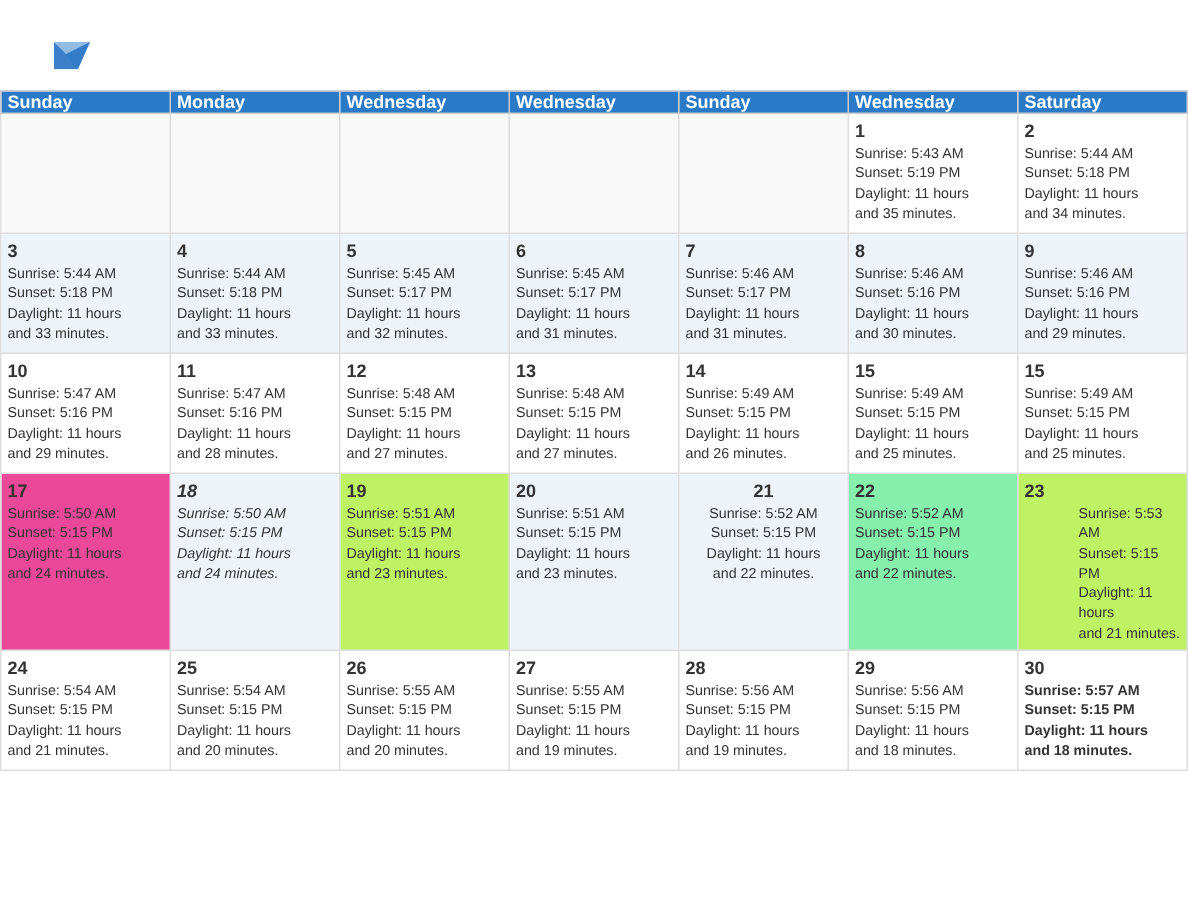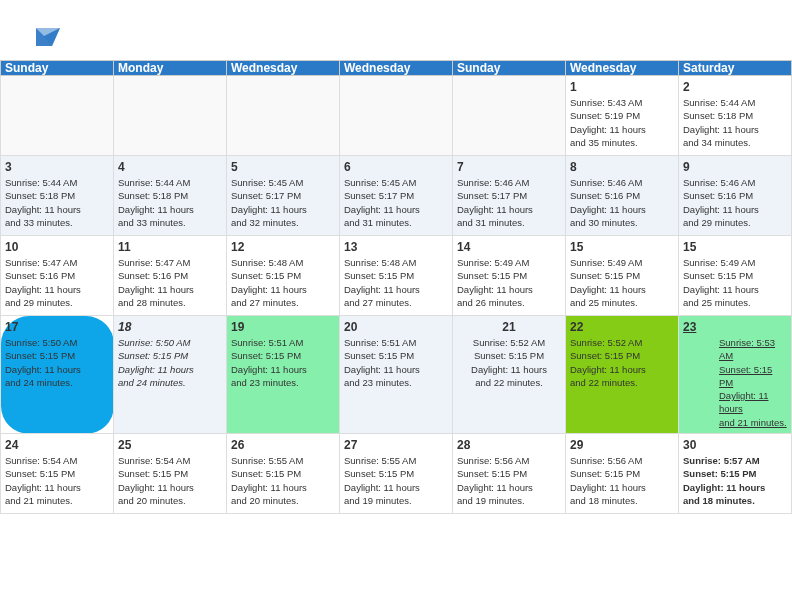--- a/index.html
+++ b/index.html
@@ -249,63 +249,63 @@
         </td>
         <td>
           <span class="day-num">15</span>
           <div class="day-info" style="white-space: pre-line;">Sunrise: 5:49 AM
 Sunset: 5:15 PM
 Daylight: 11 hours
 and 25 minutes.</div>
         </td>
       </tr>
       <tr>
-        <td style="background-color: #0ea5e9; border-radius: 28px;">
+        <td style="background-color: #ec4899;">
           <span class="day-num">17</span>
           <div class="day-info" style="white-space: pre-line;">Sunrise: 5:50 AM
 Sunset: 5:15 PM
 Daylight: 11 hours
 and 24 minutes.</div>
         </td>
         <td style="background-color: rgb(238, 243, 250); font-style: italic;">
           <span class="day-num">18</span>
           <div class="day-info" style="white-space: pre-line;">Sunrise: 5:50 AM
 Sunset: 5:15 PM
 Daylight: 11 hours
 and 24 minutes.</div>
         </td>
-        <td style="background-color: #86efac; margin-left: 44px;">
+        <td style="background-color: #bef264; margin-left: 44px;">
           <span class="day-num">19</span>
           <div class="day-info" style="white-space: pre-line;">Sunrise: 5:51 AM
 Sunset: 5:15 PM
 Daylight: 11 hours
 and 23 minutes.</div>
         </td>
         <td style="background-color: rgb(238, 243, 250);">
           <span class="day-num">20</span>
           <div class="day-info" style="white-space: pre-line;">Sunrise: 5:51 AM
 Sunset: 5:15 PM
 Daylight: 11 hours
 and 23 minutes.</div>
         </td>
         <td style="background-color: rgb(238, 243, 250); text-align: center;">
           <span class="day-num">21</span>
           <div class="day-info" style="white-space: pre-line;">Sunrise: 5:52 AM
 Sunset: 5:15 PM
 Daylight: 11 hours
 and 22 minutes.</div>
         </td>
-        <td style="background-color: #84cc16;">
+        <td style="background-color: #86efac;">
           <span class="day-num">22</span>
           <div class="day-info" style="white-space: pre-line;">Sunrise: 5:52 AM
 Sunset: 5:15 PM
 Daylight: 11 hours
 and 22 minutes.</div>
         </td>
-        <td style="background-color: #86efac; text-decoration: underline;">
+        <td style="background-color: #bef264;">
           <span class="day-num">23</span>
           <div class="day-info" style="white-space: pre-line; margin-left: 36px;">Sunrise: 5:53 AM
 Sunset: 5:15 PM
 Daylight: 11 hours
 and 21 minutes.</div>
         </td>
       </tr>
       <tr>
         <td>
           <span class="day-num">24</span>

